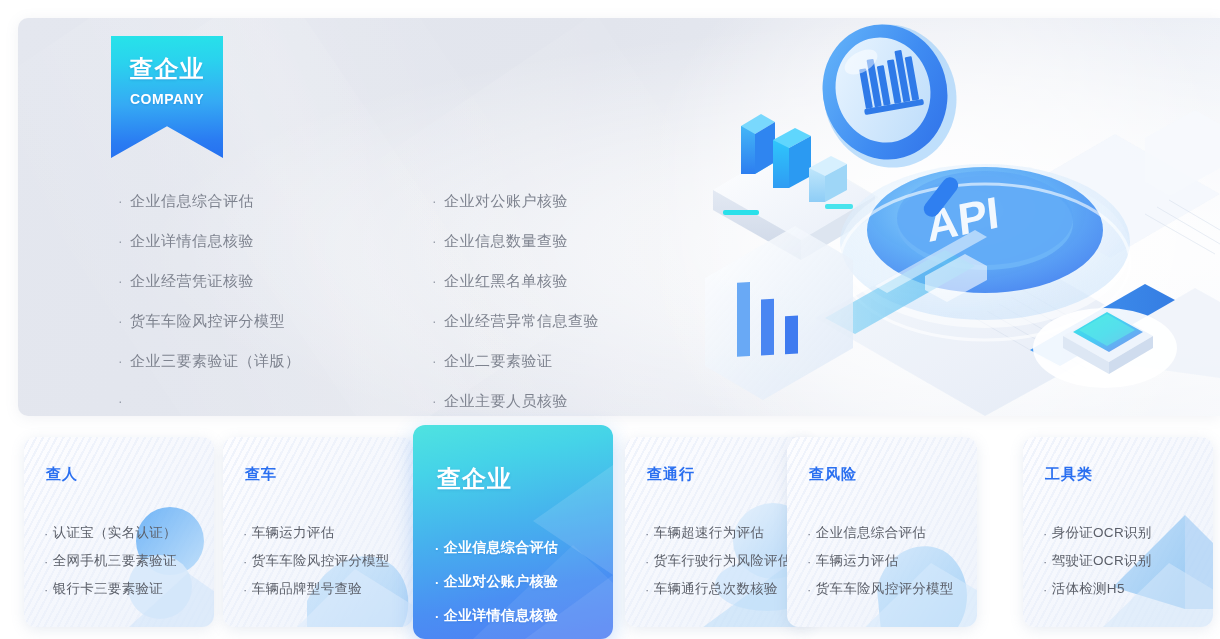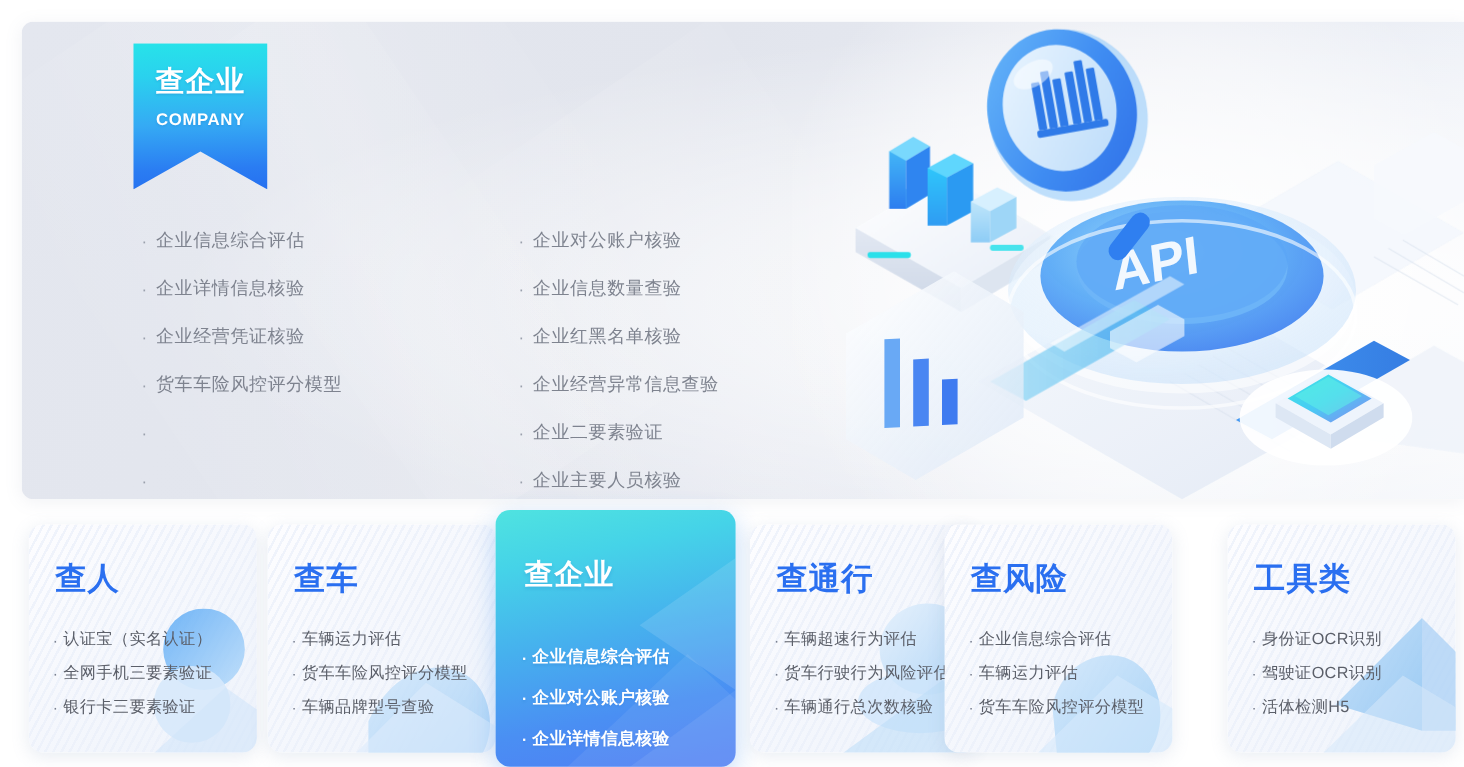--- a/index.html
+++ b/index.html
@@ -83,21 +83,21 @@
     background:
       repeating-linear-gradient(118deg, rgba(255,255,255,0) 0px, rgba(255,255,255,0) 4px, rgba(235,240,250,0.75) 4px, rgba(235,240,250,0.75) 6px),
       linear-gradient(140deg, #fdfdff 0%, #f6f8fd 45%, #eef3fb 100%);
     box-shadow: 0 3px 14px rgba(120,140,180,0.16);
   }
   .card .deco {
     position:absolute; pointer-events:none;
   }
   .card-title {
     position:absolute; left: 22px; top: 28px;
-    font-size: 26px; font-weight: 700; color:#2a6ff0; letter-spacing: 1px;
+    font-size: 15px; font-weight: 700; color:#2a6ff0; letter-spacing: 1px;
   }
   .card-list { position:absolute; left: 20px; top: 82px; right: 8px; }
   .card-item {
     display:flex; align-items:center;
     height: 28px; font-size: 13.5px; color:#5b5f69; letter-spacing:.3px;
     white-space: nowrap;
   }
   .card-item .cb { color:#7a8090; font-size: 13px; margin-right: 4px; }
 
   
@@ -312,20 +312,21 @@
         <div class="hero-item">
           <span class="hero-bullet">·</span>
           <span>企业经营凭证核验</span>
         </div>
         <div class="hero-item">
           <span class="hero-bullet">·</span>
           <span>货车车险风控评分模型</span>
         </div>
         <div class="hero-item">
           <span class="hero-bullet">·</span>
+          <span>企业三要素验证（详版）</span>
         </div>
         <div class="hero-item">
           <span class="hero-bullet">·</span>
         </div>
       </div>
 
       <div class="hero-col col2">
         <div class="hero-item">
           <span class="hero-bullet">·</span>
           <span>企业对公账户核验</span>

